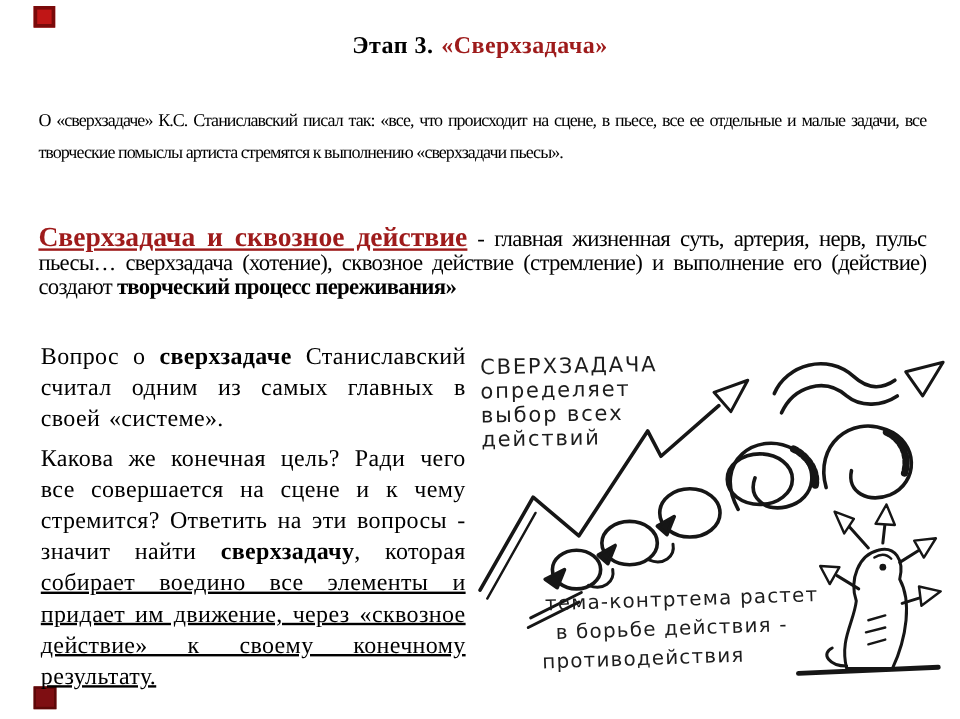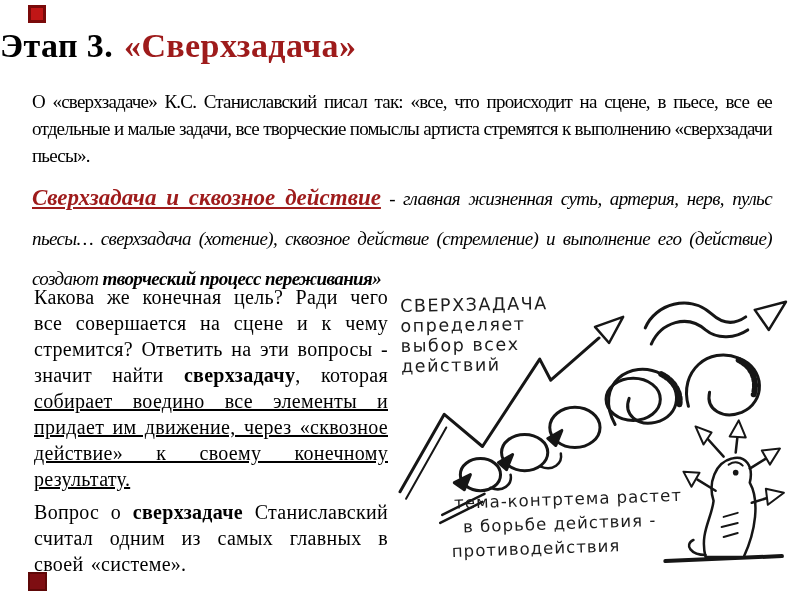--- a/index.html
+++ b/index.html
@@ -9,36 +9,35 @@
     position:relative;overflow:hidden;color:#000;
   }
   .slide{position:absolute;inset:0;}
 
   .corner-square{position:absolute;}
   .sq-top{left:28px;top:5px;width:12px;height:12px;border:3px solid #7a0a0a;background:#c01616;}
   .sq-bottom{left:28px;top:572px;width:15px;height:15px;background:#7e0e12;border:2px solid #5e0808;}
 
   .title{
     position:absolute;top:27px;left:0;width:100%;
-    font-size:34px;font-weight:bold;letter-spacing:.4px;
+    text-align:center;font-size:20px;font-weight:bold;letter-spacing:.4px;
   }
   .title .title-prefix{color:#000;margin-right:.32em;}
   .title .title-red{color:#9e1b1b;}
 
   .p1{
     position:absolute;top:88px;left:32px;width:740px;
-    font-size:19px;line-height:27px;letter-spacing:-0.8px;
+    font-size:15px;line-height:27px;letter-spacing:-0.8px;
     text-align:justify;
   }
 
   .p2{
-    position:absolute;top:178px;left:32px;width:740px;
-    font-size:19px;line-height:40px;letter-spacing:-0.6px;
+    position:absolute;top:188px;left:32px;width:740px;
+    font-size:19px;line-height:20px;letter-spacing:-0.6px;
     text-align:justify;
-    font-style:italic;
   }
   .p2 .p2-heading{
     color:#9e1b1b;font-weight:bold;font-size:23px;
     text-decoration:underline;letter-spacing:0;
   }
   .bold{font-weight:bold;}
   .underlined{text-decoration:underline;}
 
   .leftcol{
     position:absolute;top:284px;left:34px;width:354px;
@@ -70,22 +69,22 @@
 
   <div class="p1">
     <span>О «сверхзадаче» К.С. Станиславский писал так: «все, что происходит на сцене, в пьесе, все ее отдельные и малые задачи, все творческие помыслы артиста стремятся к выполнению «сверхзадачи пьесы».</span>
   </div>
 
   <div class="p2">
     <span class="p2-heading">Сверхзадача и сквозное действие</span><span> - главная жизненная суть, артерия, нерв, пульс пьесы… сверхзадача (хотение), сквозное действие (стремление) и выполнение его (действие) создают </span><span class="bold">творческий процесс переживания»</span>
   </div>
 
   <div class="leftcol">
+    <p><span>Вопрос о </span><span class="bold">сверхзадаче</span><span> Станиславский считал одним из самых главных в своей «системе».</span></p>
     <p><span>Какова же конечная цель? Ради чего все совершается на сцене и к чему стремится? Ответить на эти вопросы - значит найти </span><span class="bold">сверхзадачу</span><span>, которая </span><span class="underlined">собирает воедино все элементы и придает им движение, через «сквозное действие» к своему конечному результату. </span></p>
-    <p><span>Вопрос о </span><span class="bold">сверхзадаче</span><span> Станиславский считал одним из самых главных в своей «системе».</span></p>
   </div>
 
   <div class="drawing">
     <svg viewBox="0 0 404 310" xmlns="http://www.w3.org/2000/svg">
       <g fill="none" stroke="#161616" stroke-width="3" stroke-linecap="round" stroke-linejoin="round">
 
         <g>
           <path d="M8,205 L52,128 L90,160 L147,73 L158,94 L206,52"></path>
           <path d="M14,212 L54,141" stroke-width="2"></path>
           <polygon points="230,31 216,57 202,41" fill="#ffffff" stroke-width="2.5"></polygon>

